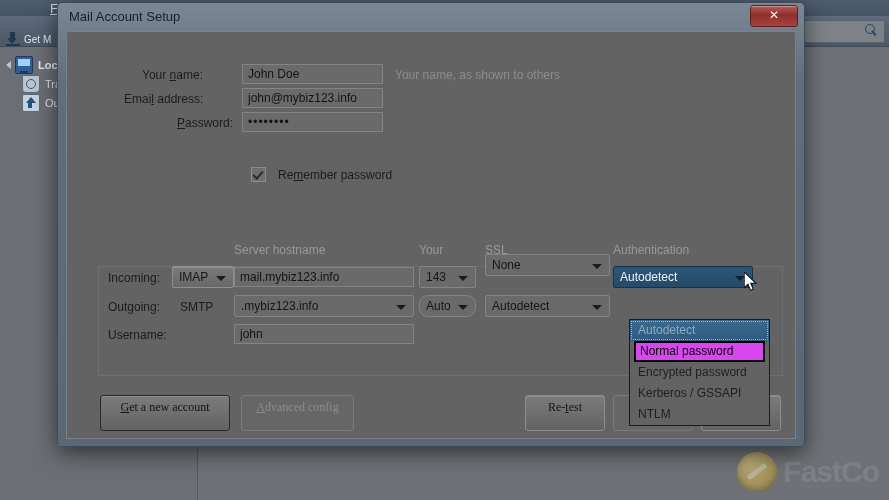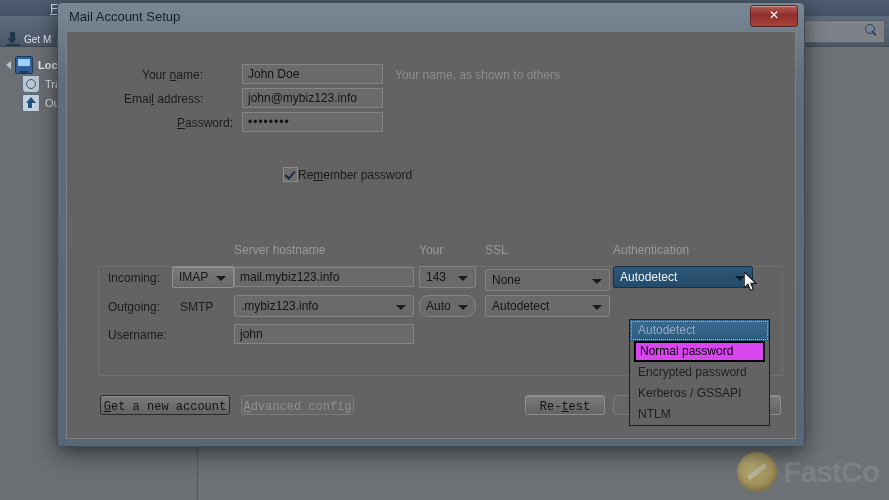--- a/index.html
+++ b/index.html
@@ -84,32 +84,32 @@
   .combo{position:absolute;box-sizing:border-box;height:22px;
     background:linear-gradient(#6e6e6e,#5f5f5f);border:1px solid #8a8a8a;border-radius:2px;
     font-size:12px;color:#161616;line-height:20px;padding-left:6px;cursor:pointer;}
   .combo .arw{position:absolute;right:7px;top:9px;width:0;height:0;
     border-left:5px solid transparent;border-right:5px solid transparent;border-top:5px solid #1b1b1b;}
   .combo.flat{background:#6a6a6a;border:1px solid #848484;}
   .combo.raised{background:linear-gradient(#7b7b7b,#686868);border:1px solid #909090;
     box-shadow:inset 0 1px 0 rgba(255,255,255,.18);}
   #auth-incoming{background:linear-gradient(#2d5777,#234b69);border:1px solid #14334b;color:#eef3f8;}
   #auth-incoming .arw{border-top-color:#0c1b28;}
-  .btn{position:absolute;box-sizing:border-box;height:20px;
+  .btn{position:absolute;box-sizing:border-box;height:36px;
     background:linear-gradient(#7b7b7b,#636363);border:1px solid #8e8e8e;border-radius:3px;
-    font-family:Liberation Mono, monospace;font-size:12px;color:#141414;
+    font-family:Liberation Serif, serif;font-size:12px;color:#141414;
     text-align:center;line-height:22px;cursor:pointer;
     box-shadow:inset 0 1px 0 rgba(255,255,255,.15);}
   .btn u{text-decoration:underline;}
   .btn.strong{border:1px solid #2a2a2a;}
   .btn.disabled{color:#8e8e8e;background:#666;border-color:#7b7b7b;cursor:default;
     box-shadow:none;}
   .btn.disabled u{text-decoration:underline;}
   
-  #remember-row{position:absolute;left:184px;top:135px;display:flex;align-items:center;gap:0;margin-left:32px;}
+  #remember-row{position:absolute;left:184px;top:135px;display:flex;align-items:center;gap:12px;}
   #remember-box{width:13px;height:13px;background:#6e6e6e;border:1px solid #8c8c8c;position:relative;}
   #remember-box:after{content:"";position:absolute;left:3px;top:1px;width:4px;height:8px;
     border:solid #1a2c3d;border-width:0 2px 2px 0;transform:rotate(42deg);}
   #remember-lbl{font-size:12px;color:#1c1c1c;}
   
   #settings-group{position:absolute;left:31px;top:234px;width:683px;height:108px;
     border:1px solid #6f6f6f;}
   .colhdr{position:absolute;font-size:12px;color:#9a9a9a;}
   
   #auth-list{position:absolute;left:562px;top:287px;width:139px;
@@ -205,21 +205,21 @@
     <div class="lbl" style="left:41px;top:239px;">Incoming:</div>
     <div class="combo raised" style="left:105px;top:234px;width:62px;">
       <span>IMAP</span>
       <span class="arw"></span>
     </div>
     <input class="tfield" style="left: 167px; top: 235px; width: 180px;" value="mail.mybiz123.info">
     <div class="combo flat" style="left:352px;top:234px;width:57px;">
       <span>143</span>
       <span class="arw"></span>
     </div>
-    <div class="combo flat" style="left:418px;top:237px;width:125px;">
+    <div class="combo flat" style="left:418px;top:222px;width:125px;">
       <span>None</span>
       <span class="arw"></span>
     </div>
     <div class="combo" id="auth-incoming" style="left:546px;top:234px;width:140px;">
       <span>Autodetect</span>
       <span class="arw"></span>
     </div>
 
     <div class="lbl" style="left:41px;top:268px;">Outgoing:</div>
     <div class="lbl" style="left:113px;top:268px;">SMTP</div>

